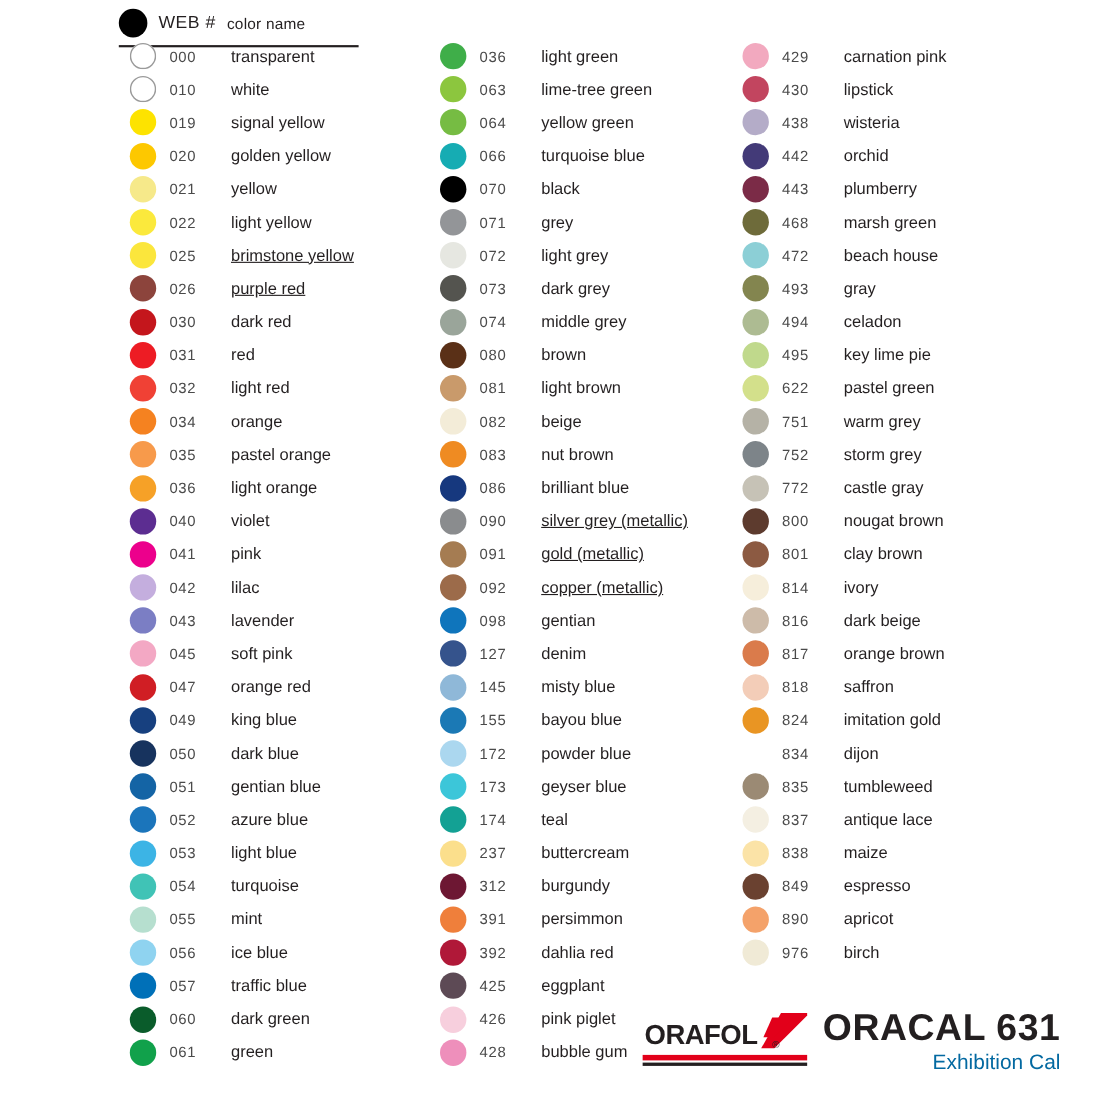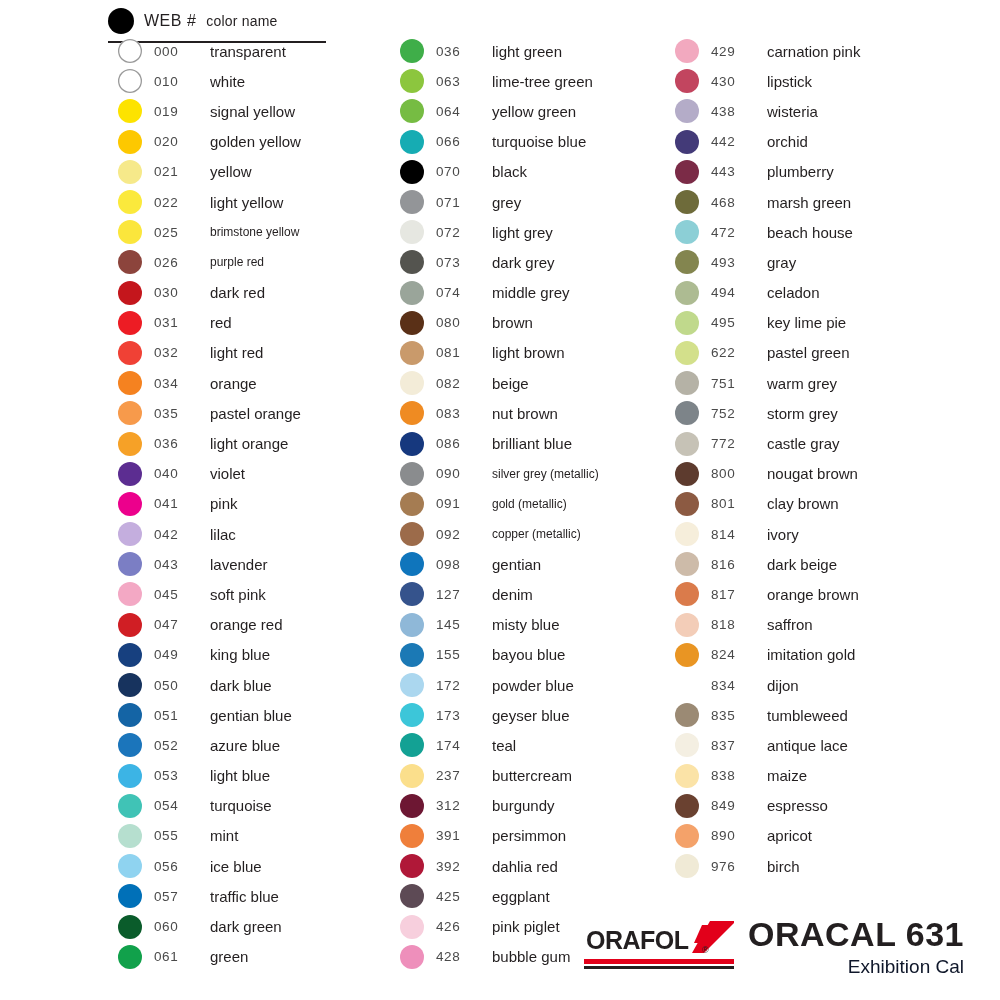--- a/index.html
+++ b/index.html
@@ -79,21 +79,22 @@
     color: #4a4a4a;
     letter-spacing: .6px;
     flex: 0 0 auto;
   }
   .name {
     font-size: 15px;
     color: #231f20;
     white-space: nowrap;
   }
   .name.sm {
-    font-size: 12px;
+    font-size: 15px;
+    text-decoration: underline;
   }
 
   
   .brand {
     position: absolute;
     right: 36px;
     bottom: 22px;
     display: flex;
     align-items: center;
     gap: 14px;
@@ -108,21 +109,21 @@
     line-height: 1.15;
   }
   .brand-title {
     font-size: 34px;
     font-weight: bold;
     letter-spacing: .5px;
     color: #231f20;
   }
   .brand-sub {
     font-size: 19px;
-    color: #0f172a;
+    color: #0369a1;
     margin-top: 2px;
   }
 </style>
 </head>
 <body>
 
 <div class="sheet">
 
   <div class="legend">
     <span class="swatch"></span>

